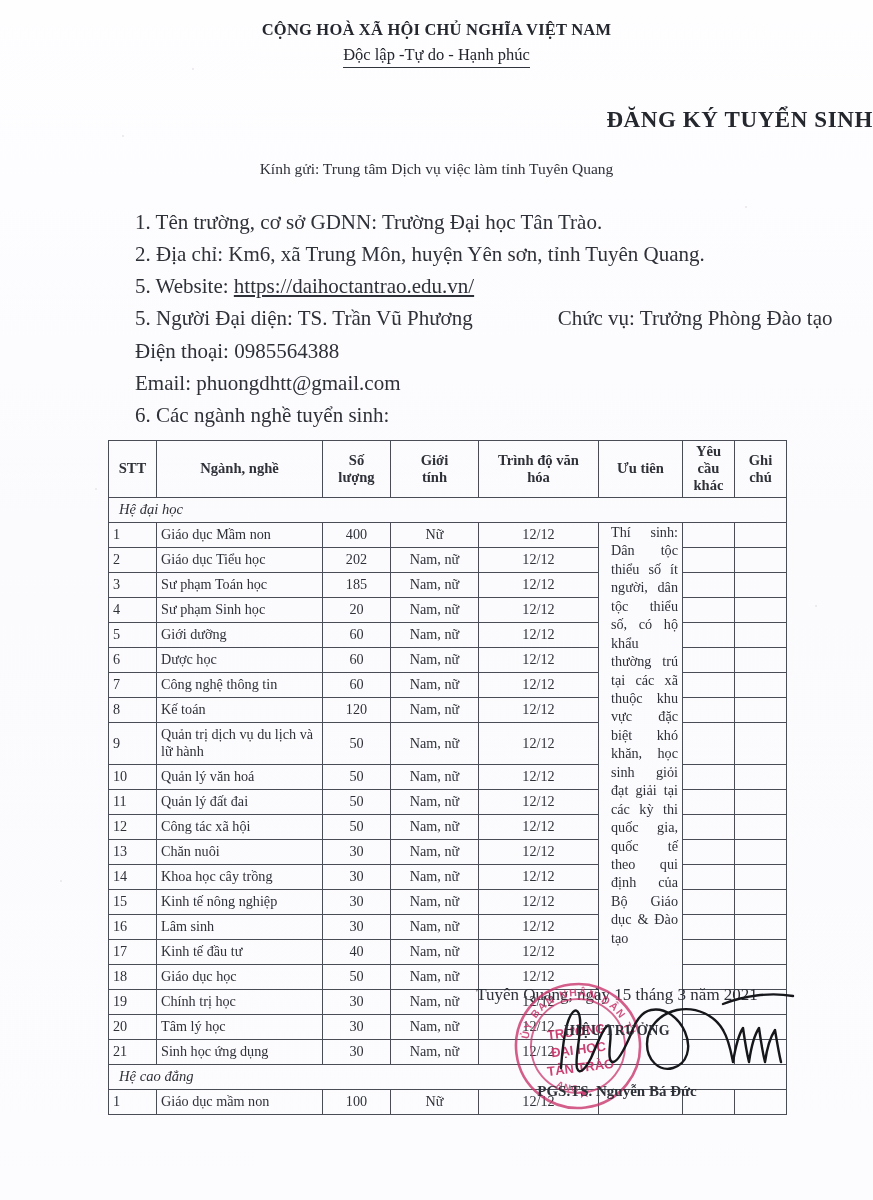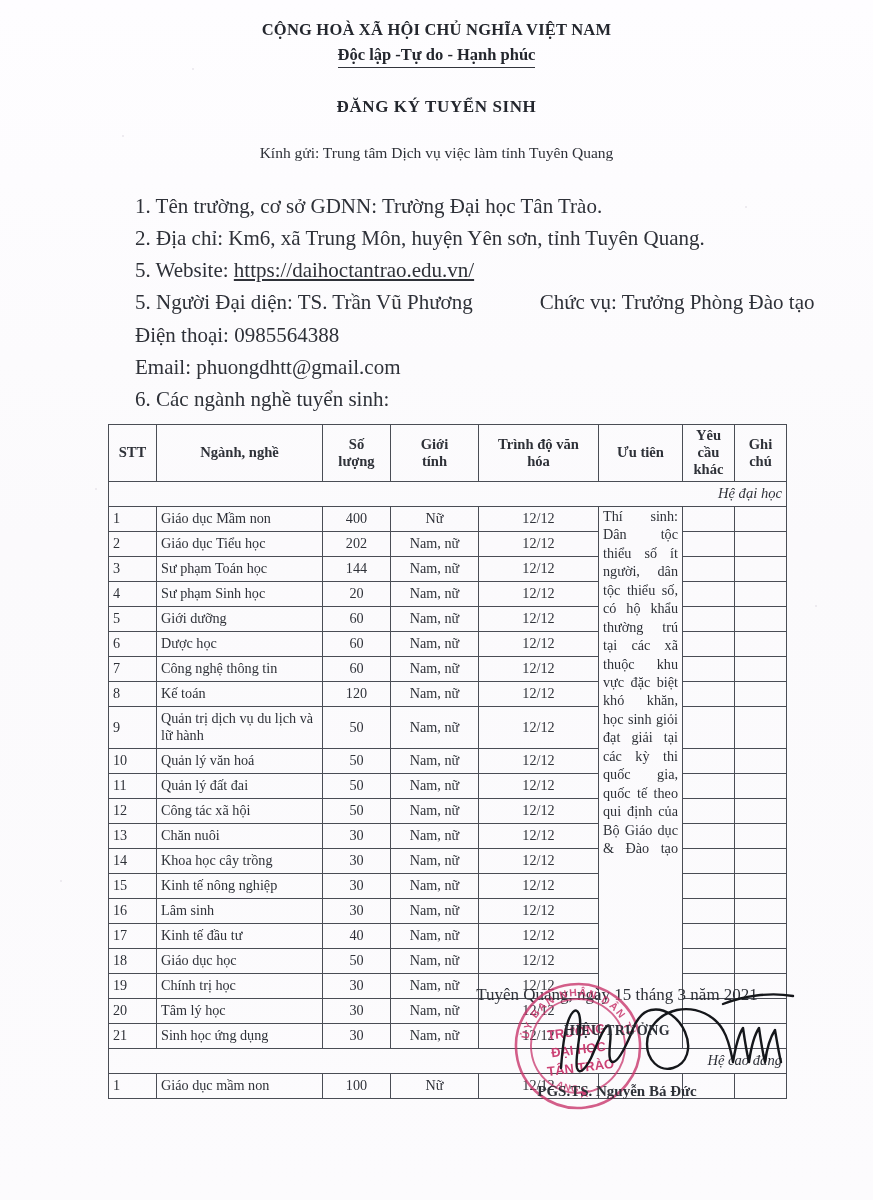--- a/index.html
+++ b/index.html
@@ -27,58 +27,58 @@
     padding-top: 20px;
   }
   .hdr-line1 {
     font-size: 16.5px;
     font-weight: bold;
     letter-spacing: .2px;
     color: #24272e;
   }
   .hdr-line2 {
     font-size: 16.5px;
-    font-weight: bold;
+    font-weight: normal;
     margin-top: 5px;
     display: inline-block;
     color: #24272e;
   }
   .hdr-line2 .ul {
     display: block;
     border-bottom: 1.6px solid #32353c;
     margin-top: 2px;
     width: 100%;
   }
   .doc-title {
-    text-align: center;
-    font-size: 17px;
+    text-align: right;
+    font-size: 23px;
     font-weight: bold;
     letter-spacing: .6px;
-    margin-top: 29px;
+    margin-top: 39px;
     color: #24272e;
   }
   .recipient {
     text-align: center;
     font-size: 15.5px;
     margin-top: 27px;
     color: #2e3138;
   }
   
   .info {
     margin: 28px 0 0 135px;
     font-size: 21px;
     line-height: 1.53;
   }
   .info div { white-space: nowrap; }
   .info .row-split {
     display: flex;
     gap: 32px;
   }
   .info .role {
-    margin-left: 35px;
+    margin-left: 53px;
   }
   .link {
     text-decoration: underline;
     color: #2e3138;
   }
   
   .tbl-wrap {
     margin: 9px 0 0 108px;
     width: 664px;
   }
@@ -111,36 +111,37 @@
   .c-gc    { width: 52px; }
 
   td.stt  { text-align: left;   padding-left: 5px; height: 24px; }
   td.nganh{ text-align: left;   padding-left: 9px; }
   td.num  { text-align: center; }
   td.gt   { text-align: center; }
   td.td   { text-align: center; }
 
   tr.section td {
     font-style: italic;
-    text-align: right;
-    padding-left: 16px;
+    text-align: left;
+    padding-left: 10px;
     height: 24px;
     font-size: 14.6px;
   }
   td.priority {
     vertical-align: top;
     text-align: justify;
     text-align-last: justify;
     font-size: 14.2px;
     line-height: 1.30;
     padding: 2px 5px 2px 5px;
     word-spacing: 0px;
   }
   td.priority .p-inner {
     display: block;
+    margin-left: 8px;
   }
   td.blank { }
   .two-line { line-height: 1.22; }
 
   
   .deadline {
     margin: 13px 0 0 112px;
     font-size: 15.3px;
   }
   .sign-block {
@@ -298,21 +299,21 @@
             <td class="nganh">Giáo dục Tiểu học</td>
             <td class="num">202</td>
             <td class="gt">Nam, nữ</td>
             <td class="td">12/12</td>
             <td class="blank"></td>
             <td class="blank"></td>
           </tr>
           <tr>
             <td class="stt">3</td>
             <td class="nganh">Sư phạm Toán học</td>
-            <td class="num">144</td>
+            <td class="num">185</td>
             <td class="gt">Nam, nữ</td>
             <td class="td">12/12</td>
             <td class="blank"></td>
             <td class="blank"></td>
           </tr>
           <tr>
             <td class="stt">4</td>
             <td class="nganh">Sư phạm Sinh học</td>
             <td class="num">20</td>
             <td class="gt">Nam, nữ</td>

